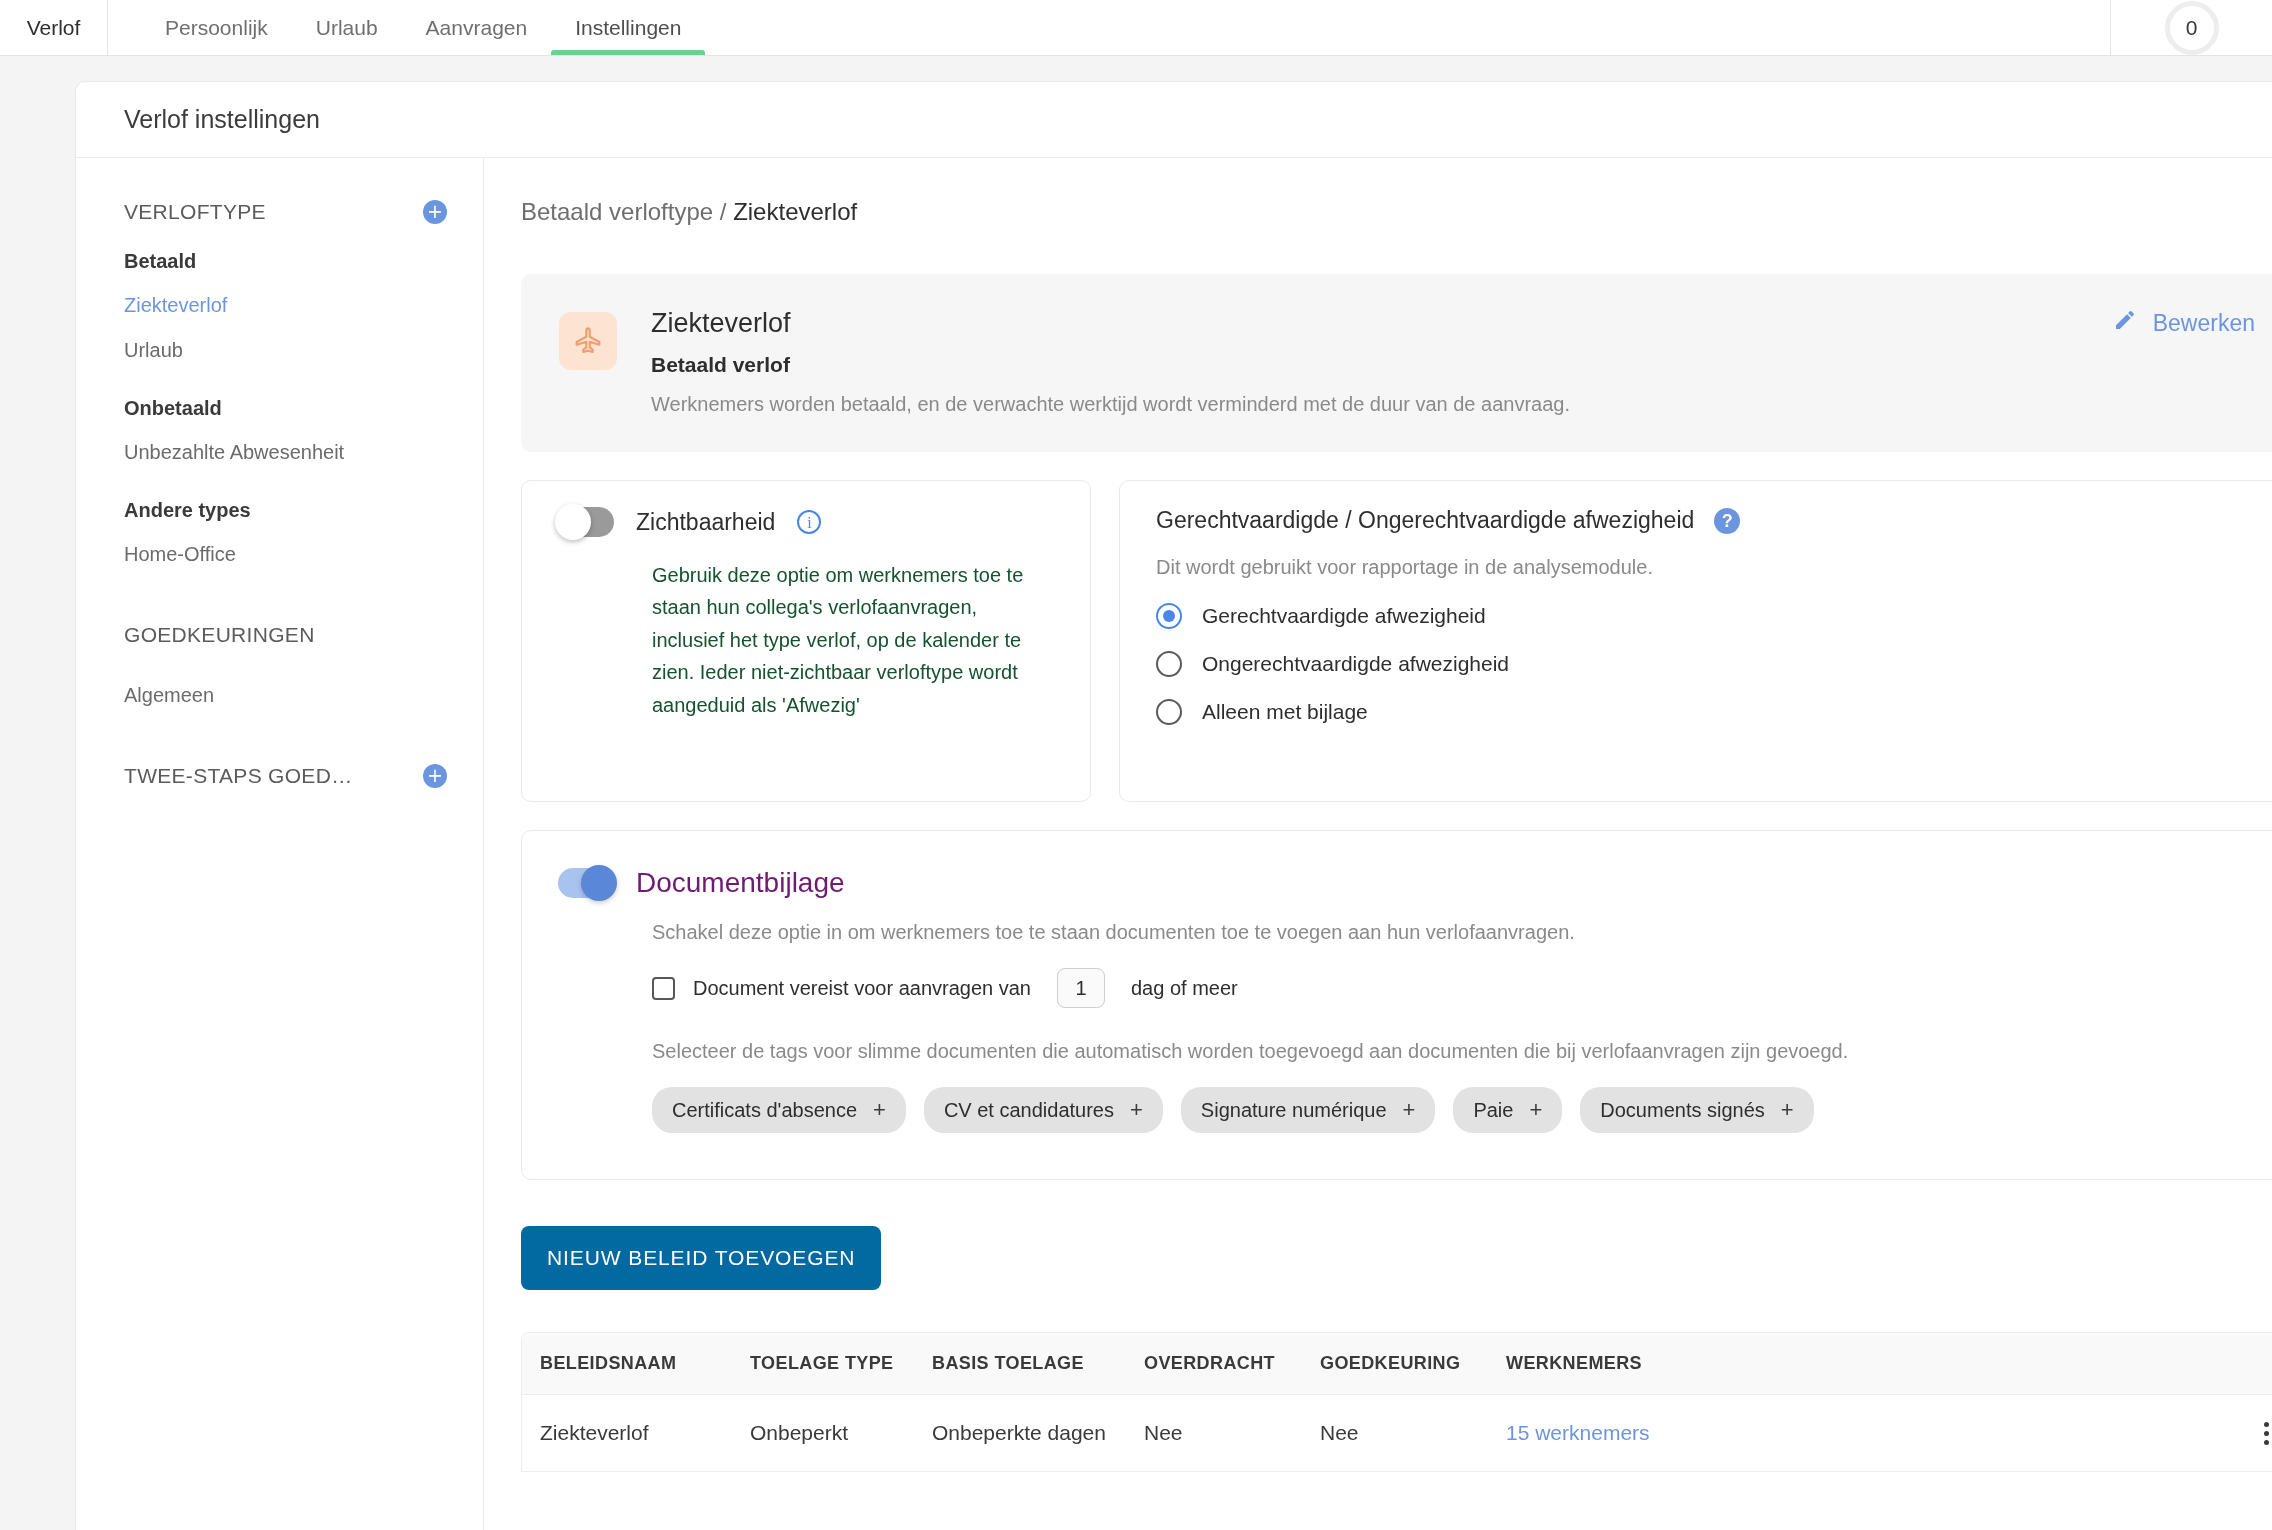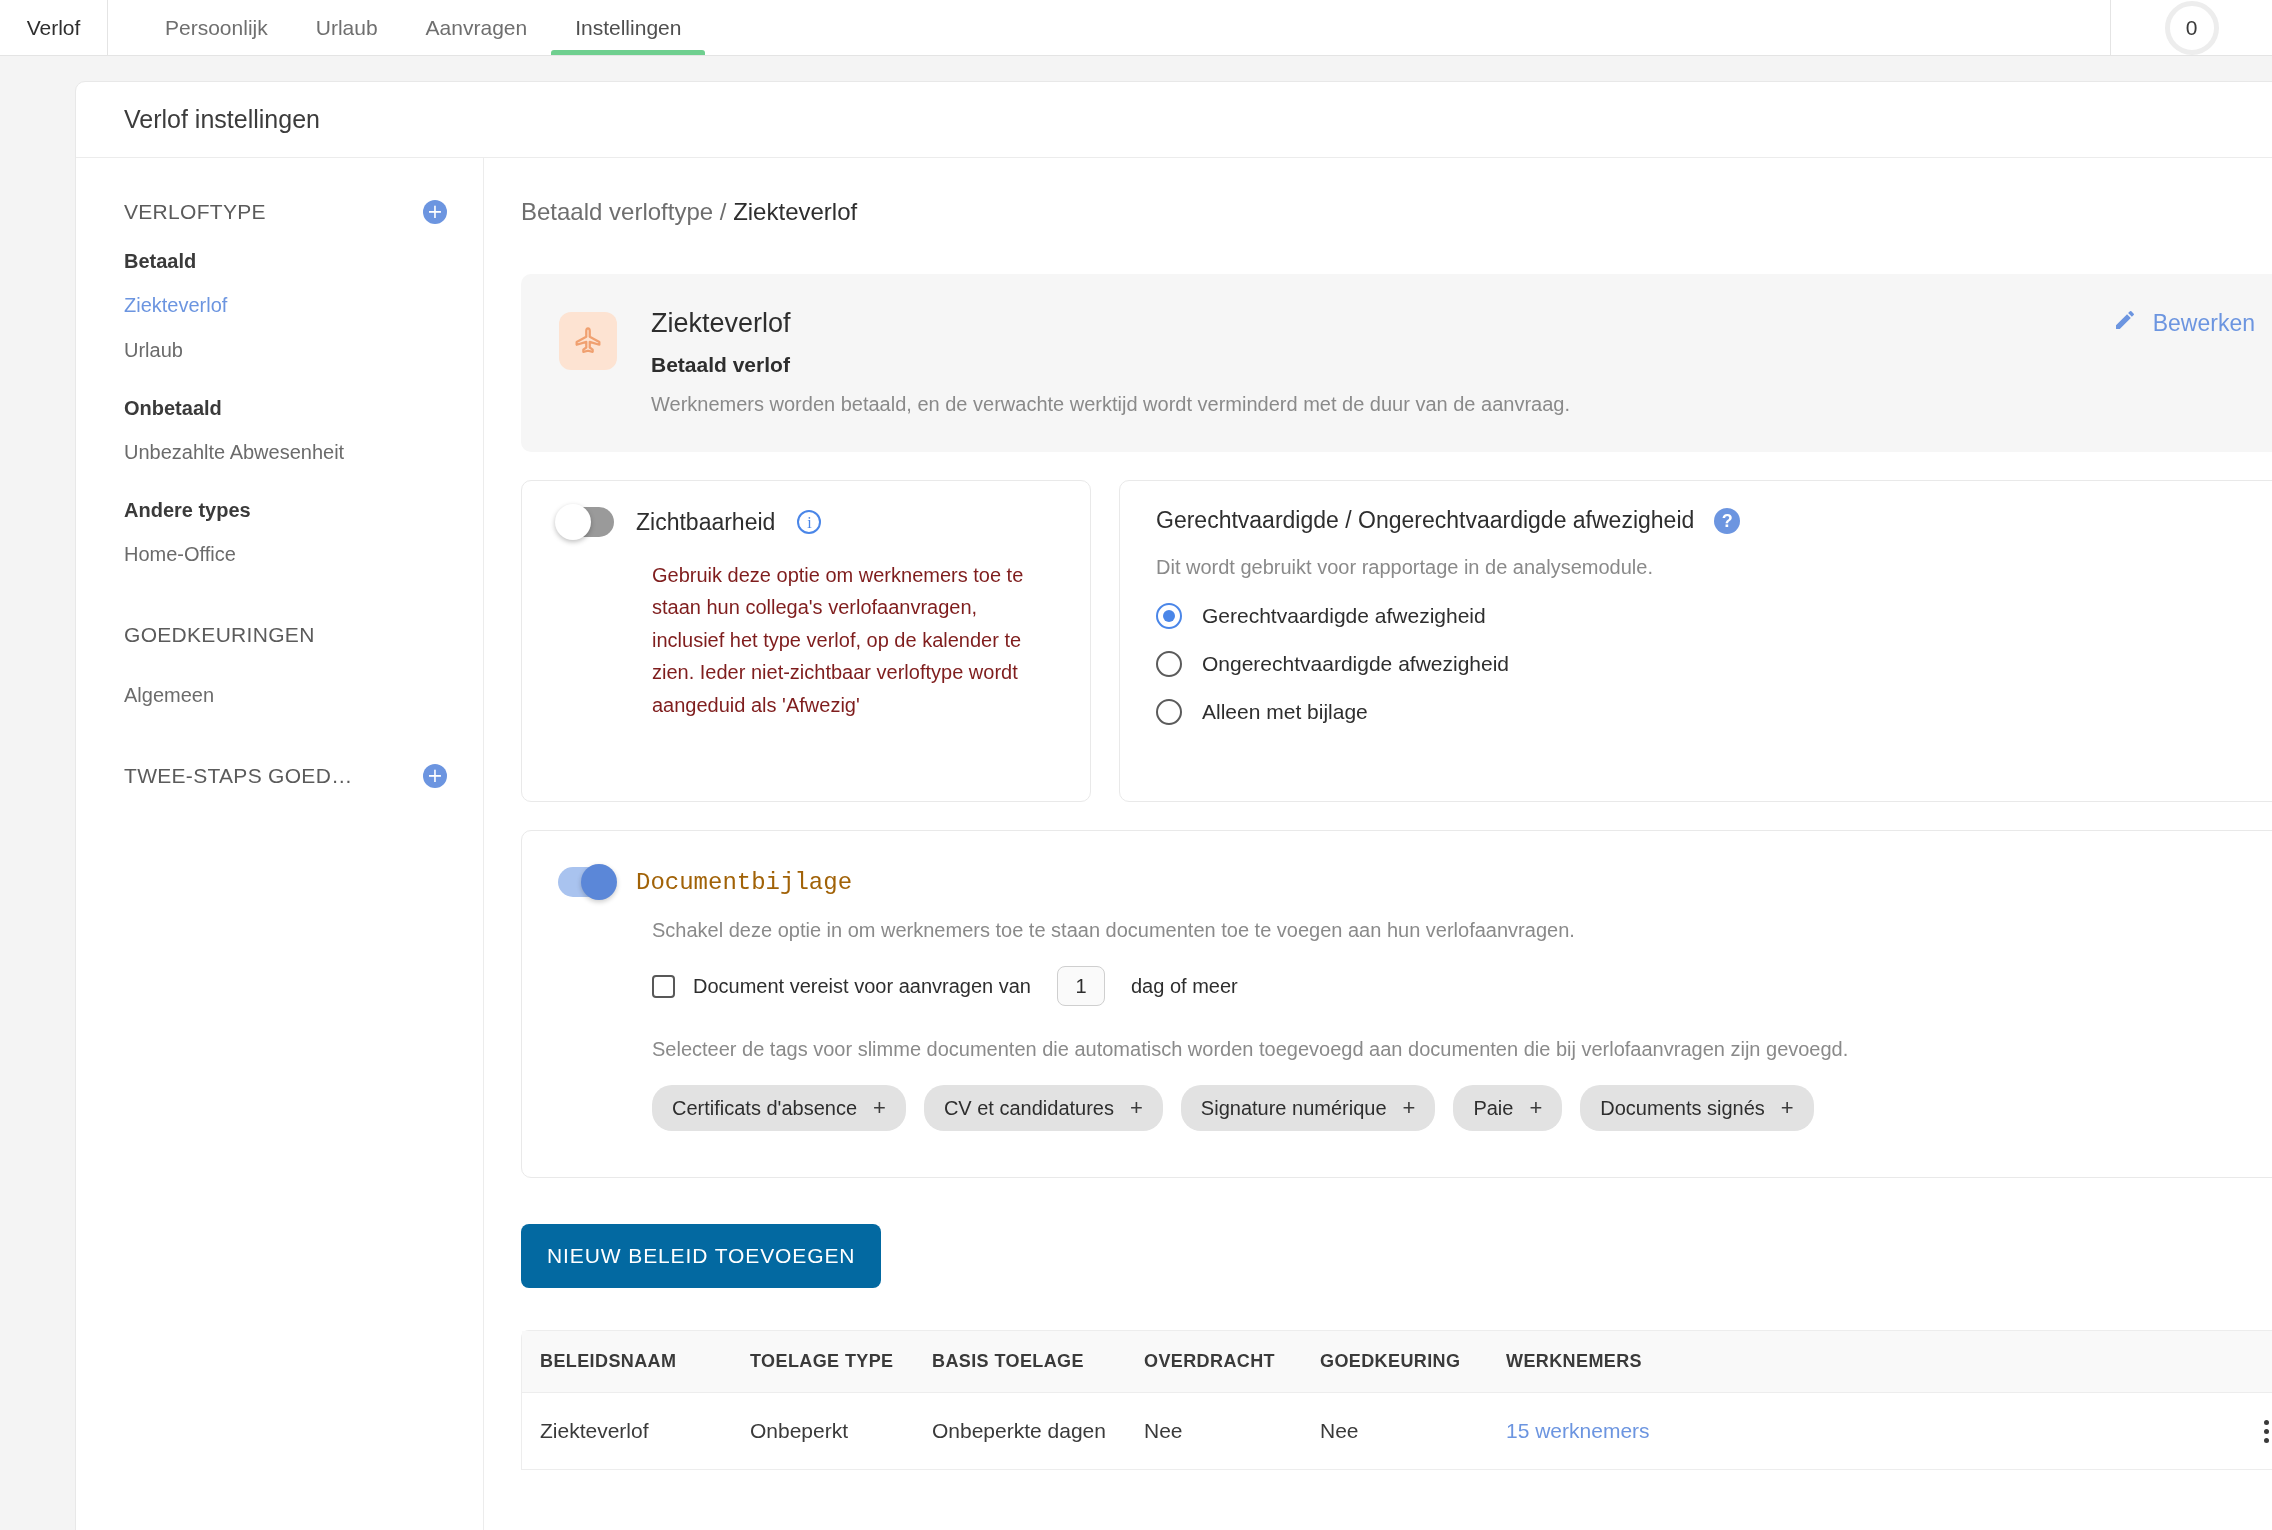--- a/index.html
+++ b/index.html
@@ -184,21 +184,21 @@
     font-family: "Liberation Serif", serif; cursor: pointer;
   }
   .help-icon {
     width: 26px; height: 26px; border-radius: 50%;
     background: #6c95e0; color: #fff;
     font-size: 18px; line-height: 26px; text-align: center;
     font-weight: bold; cursor: pointer;
   }
   .vis-desc {
     margin: 22px 0 0 94px;
-    font-size: 20px; color: #7f1d1d; line-height: 1.62;
+    font-size: 20px; color: #14532d; line-height: 1.62;
     max-width: 440px;
   }
 
   .j-head { display: flex; align-items: center; gap: 20px; }
   .j-title { font-size: 23px; color: #2e2e2e; }
   .j-desc { font-size: 20px; color: #8a8a8a; margin-top: 22px; }
   .radio-list { margin-top: 24px; }
   .radio-row { display: flex; align-items: center; gap: 20px; margin-bottom: 22px; cursor: pointer; }
   .radio {
     width: 26px; height: 26px; border-radius: 50%;
@@ -209,21 +209,21 @@
   .radio.checked::after {
     content: ""; position: absolute;
     left: 5px; top: 5px; width: 12px; height: 12px;
     border-radius: 50%; background: #4a86e8;
   }
   .radio-label { font-size: 21px; color: #2e2e2e; }
 
   
   .card.docs { margin-top: 28px; padding: 36px 36px 46px 36px; }
   .doc-head { display: flex; align-items: center; gap: 22px; }
-  .doc-title { font-size: 24px; color: #a16207; font-family: Liberation Mono, monospace; }
+  .doc-title { font-size: 28px; color: #701a75; }
   .doc-body { margin-left: 94px; }
   .doc-desc { font-size: 20px; color: #8a8a8a; margin-top: 22px; }
   .doc-check-row { display: flex; align-items: center; gap: 18px; margin-top: 24px; }
   .checkbox {
     width: 23px; height: 23px; border: 2px solid #585858;
     border-radius: 4px; flex: 0 0 23px; cursor: pointer;
   }
   .doc-check-label { font-size: 20px; color: #2e2e2e; }
   .day-input {
     width: 48px; height: 40px;

